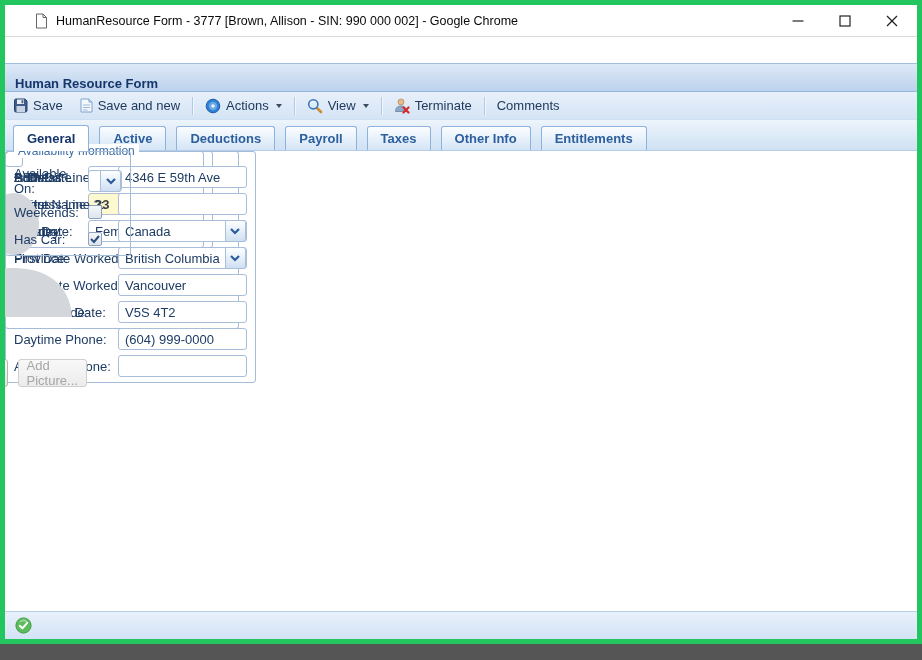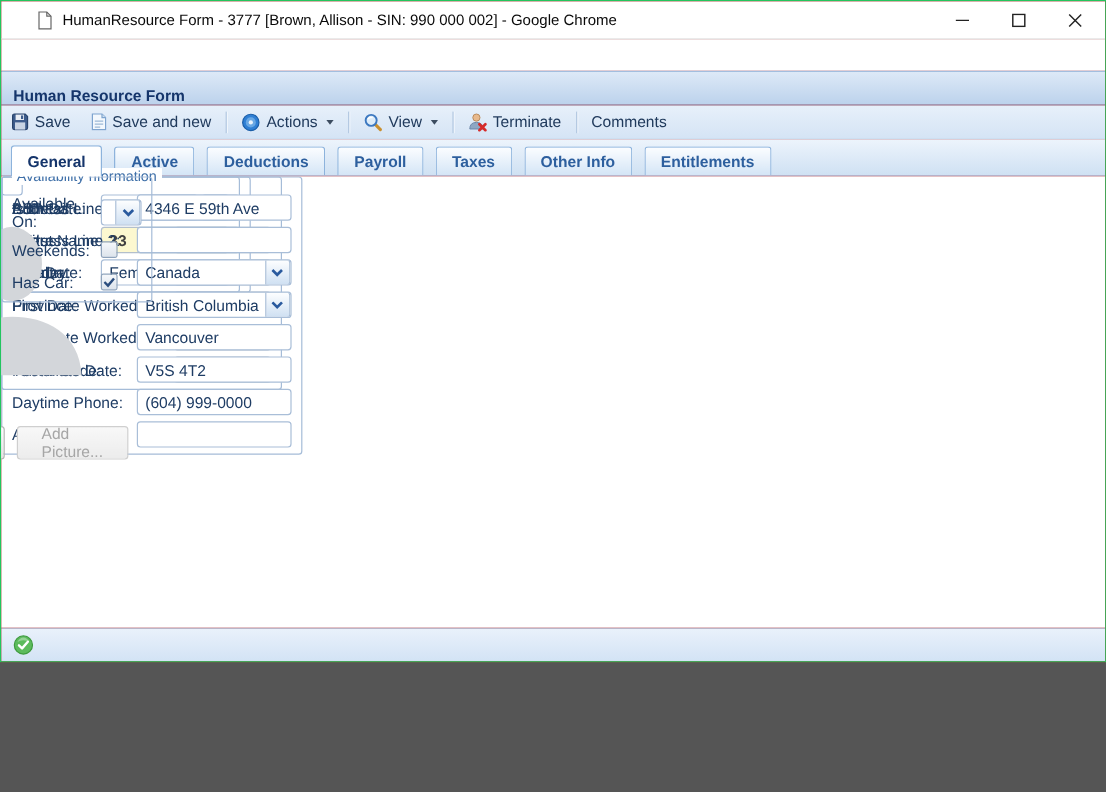--- a/index.html
+++ b/index.html
@@ -1,17 +1,17 @@
 <!DOCTYPE html>
 <html><head>
 <meta charset="utf-8">
 <style>
   * { margin:0; padding:0; box-sizing:border-box; }
   body { background:#555; font-family:"Liberation Sans", sans-serif; -webkit-font-smoothing:antialiased; }
-  .window { width:922px; height:552px; border:1px solid #22c55e; background:#b91c1c;
+  .window { width:922px; height:644px; border:5px solid #22c55e; background:#737373;
             display:flex; flex-direction:column; overflow:hidden; }
 
   
   .titlebar { flex:0 0 32px; background:#fff; border-bottom:1px solid #dcdcdc;
               display:flex; align-items:center; padding-left:30px; }
   .doc-icon { margin-right:8px; display:flex; }
   .titlebar-title { flex:1; font-size:12.5px; color:#0a0a0a; white-space:nowrap; overflow:hidden; }
   .win-controls { display:flex; height:100%; margin-right:2px; }
   .win-btn { width:47px; height:100%; display:flex; align-items:center; justify-content:center; cursor:default; }
 
@@ -62,21 +62,21 @@
              background:linear-gradient(#fdfeff,#d7e2ef);
              display:flex; align-items:center; justify-content:center; cursor:default; }
   .checkbox { width:14px; height:14px; border:1px solid #8fa4bc; border-radius:2px;
               background:linear-gradient(#f5f8fb,#dde4ec);
               display:flex; align-items:center; justify-content:center; cursor:default; }
   .checkbox svg { visibility:hidden; }
   .checkbox[data-checked="true"] svg { visibility:visible; }
 
   .silhouette { position:absolute; left:50%; top:33px; transform:translateX(-50%); }
   .pic-buttons { position:absolute; left:0; right:0; top:207px; display:flex; justify-content:center; gap:10px; }
-  .btn { height:28px; padding:0 20px; border:1px solid #b5b5b5; border-radius:3px;
+  .btn { height:28px; padding:0 8px; border:1px solid #b5b5b5; border-radius:3px;
          background:linear-gradient(#fefefe,#e3e3e3); font-size:13px; color:#333;
          display:flex; align-items:center; font-family:"Liberation Sans", sans-serif; cursor:default; }
   .btn.disabled { border-color:#cfcfcf; background:linear-gradient(#f8f8f8,#ececec); color:#a6a6a6; }
 
   
   .fs-detail      { left:9;   top:8;   width:318; height:197; }
   .fs-employment  { left:341; top:8;   width:306; height:197; }
   .fs-personal    { left:661; top:8;   width:244; height:197; }
   .fs-employee    { left:9;   top:218; width:318; height:247; }
   .fs-picture     { left:341; top:218; width:306; height:247; }

